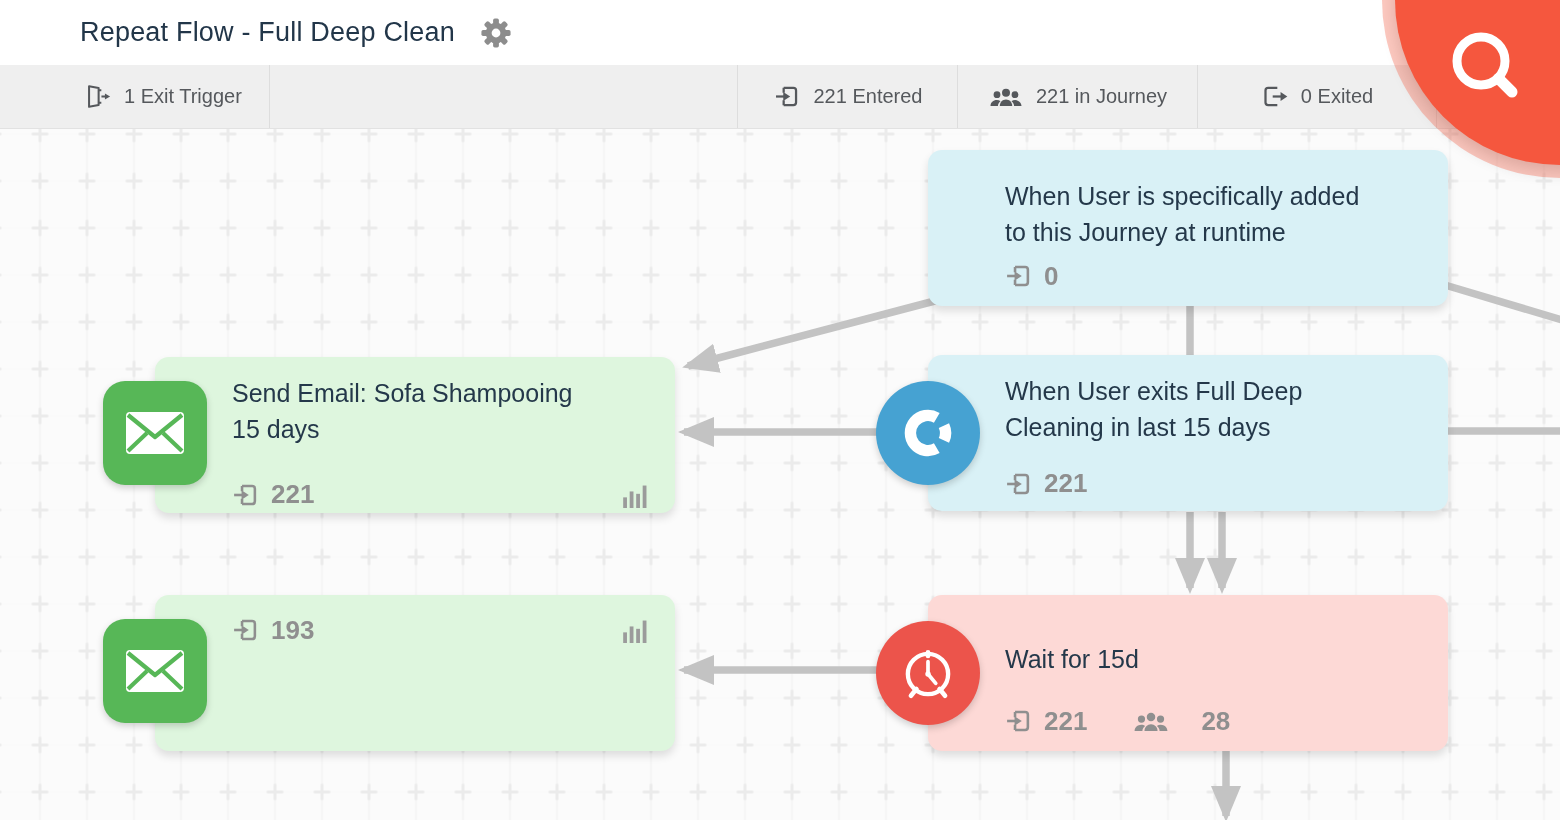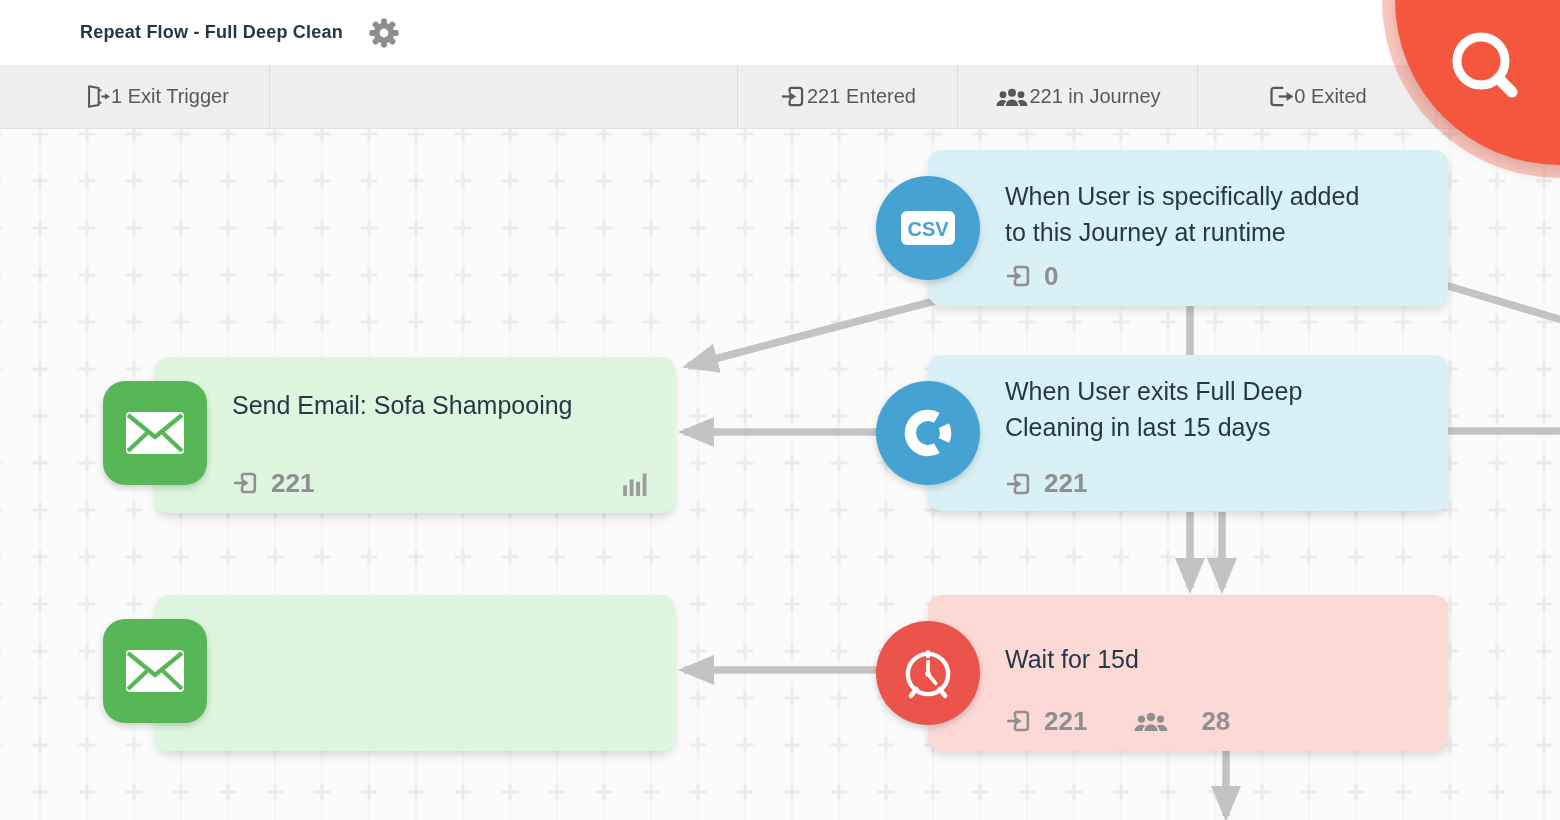--- a/index.html
+++ b/index.html
@@ -6,31 +6,31 @@
   body{
     width:1560px;height:820px;overflow:hidden;position:relative;
     font-family:"Liberation Sans",sans-serif;background:#fbfbfb;
   }
   
   .header{
     position:absolute;top:0;left:0;width:1560px;height:65px;background:#ffffff;
     display:flex;align-items:center;z-index:20;
   }
   .page-title{
-    margin:0 0 0 80px;font-size:18px;font-weight:700;color:#223649;letter-spacing:.2px;
+    margin:0 0 0 80px;font-size:27px;font-weight:400;color:#223649;letter-spacing:.2px;
   }
   .gear-btn{margin-left:26px;width:30px;height:30px;cursor:pointer;display:flex;align-items:center;}
   
   .statsbar{
     position:absolute;top:65px;left:0;width:1560px;height:63px;background:#efefef;
     border-bottom:1px solid #e2e2e2;z-index:15;
   }
   .stat-sec{
     position:absolute;top:0;height:100%;display:flex;align-items:center;justify-content:center;
-    color:#55585c;font-size:20px;white-space:nowrap;
+    gap:13px;color:#55585c;font-size:20px;white-space:nowrap;
   }
   .stat-sec .lbl{color:#55585c;}
   .sec-exit-trigger{left:0;width:270px;justify-content:flex-start;padding-left:84px;box-sizing:border-box;border-right:1px solid #dddddd;}
   .sec-entered{left:737px;width:220px;border-left:1px solid #dddddd;}
   .sec-journey{left:957px;width:240px;border-left:1px solid #dddddd;}
   .sec-exited{left:1197px;width:240px;border-left:1px solid #dddddd;border-right:1px solid #dddddd;box-sizing:border-box;justify-content:center;}
   
   .canvas{position:absolute;top:128px;left:0;width:1560px;height:692px;background:#fbfbfb;z-index:1;}
   .connector-layer{position:absolute;top:0;left:0;}
   
@@ -164,26 +164,20 @@
       <path d="M946 170 L688 238" marker-end="url(#arrowhead)"></path>
       <path d="M918 304 L684 304" marker-end="url(#arrowhead)"></path>
       <path d="M1190 384 L1190 460" marker-end="url(#arrowhead)"></path>
       <path d="M1222 384 L1222 460" marker-end="url(#arrowhead)"></path>
       <path d="M924 542 L684 542" marker-end="url(#arrowhead)"></path>
       <path d="M1226 620 L1226 688" marker-end="url(#arrowhead)"></path>
     </g>
   </svg>
 
   <div class="node node-cyan" style="left:928px;top:22px;">
-    <div class="badge badge-circle bg-blue">
-      <svg width="64" height="64" viewBox="0 0 64 64">
-        <rect x="5" y="15" width="54" height="34" rx="6" fill="#ffffff"></rect>
-        <text x="32" y="39.5" text-anchor="middle" font-family="Liberation Sans, sans-serif" font-size="20" font-weight="700" fill="#46a2d2">CSV</text>
-      </svg>
-    </div>
     <div class="node-title">
       <span>When User is specifically added</span>
       <span>to this Journey at runtime</span>
     </div>
     <div class="node-stats">
       <span class="stat-group">
         <svg width="28" height="28" viewBox="0 0 24 24">
           <g fill="none" stroke="#8f8f8f" stroke-width="2.2">
             <path d="M8.6 4.3h8.6c1.3 0 2.4 1 2.4 2.3v10.8c0 1.3-1.1 2.3-2.4 2.3H8.6"></path>
             <path d="M8.6 4.3v4.4 M8.6 15.3v4.4"></path>
@@ -229,20 +223,21 @@
       <svg width="60" height="46" viewBox="0 0 60 46">
         <rect x="1" y="2" width="58" height="42" rx="4" fill="#ffffff"></rect>
         <g fill="none" stroke="#57b757" stroke-width="4.2" stroke-linejoin="round">
           <path d="M3 5 L30 27 L57 5"></path>
           <path d="M3 41 L22 23 M57 41 L38 23"></path>
         </g>
       </svg>
     </div>
     <div class="node-title">
       <span>Send Email: Sofa Shampooing</span>
+      <span>15 days</span>
     </div>
     <div class="node-stats">
       <span class="stat-group">
         <svg width="28" height="28" viewBox="0 0 24 24">
           <g fill="none" stroke="#8f8f8f" stroke-width="2.2">
             <path d="M8.6 4.3h8.6c1.3 0 2.4 1 2.4 2.3v10.8c0 1.3-1.1 2.3-2.4 2.3H8.6"></path>
             <path d="M8.6 4.3v4.4 M8.6 15.3v4.4"></path>
             <path d="M1.8 12h7.4"></path>
           </g>
           <path fill="#8f8f8f" d="M8.2 7.9 L14.4 12 L8.2 16.1 Z"></path>
@@ -264,20 +259,43 @@
 
   <div class="node node-green" style="left:155px;top:467px;">
     <div class="badge badge-square bg-green">
       <svg width="60" height="46" viewBox="0 0 60 46">
         <rect x="1" y="2" width="58" height="42" rx="4" fill="#ffffff"></rect>
         <g fill="none" stroke="#57b757" stroke-width="4.2" stroke-linejoin="round">
           <path d="M3 5 L30 27 L57 5"></path>
           <path d="M3 41 L22 23 M57 41 L38 23"></path>
         </g>
       </svg>
+    </div>
+    <div class="node-stats">
+      <span class="stat-group">
+        <svg width="28" height="28" viewBox="0 0 24 24">
+          <g fill="none" stroke="#8f8f8f" stroke-width="2.2">
+            <path d="M8.6 4.3h8.6c1.3 0 2.4 1 2.4 2.3v10.8c0 1.3-1.1 2.3-2.4 2.3H8.6"></path>
+            <path d="M8.6 4.3v4.4 M8.6 15.3v4.4"></path>
+            <path d="M1.8 12h7.4"></path>
+          </g>
+          <path fill="#8f8f8f" d="M8.2 7.9 L14.4 12 L8.2 16.1 Z"></path>
+        </svg>
+        <b class="stat-num">193</b>
+      </span>
+      <span class="report-icon">
+        <svg width="24" height="26" viewBox="0 0 20 22">
+          <g fill="#9b9b9b">
+            <rect x="0" y="13" width="3.2" height="9"></rect>
+            <rect x="5.5" y="8" width="3.2" height="14"></rect>
+            <rect x="11" y="10" width="3.2" height="12"></rect>
+            <rect x="16.5" y="3" width="3.2" height="19"></rect>
+          </g>
+        </svg>
+      </span>
     </div>
   </div>
 
   <div class="node node-pink" style="left:928px;top:467px;">
     <div class="badge badge-circle bg-red">
       <svg width="62" height="62" viewBox="0 0 60 60">
         <g fill="none" stroke="#ffffff" stroke-linecap="round">
           <circle cx="30" cy="31" r="19.5" stroke-width="4.2"></circle>
           <path d="M30 10 v3.5" stroke-width="4.5"></path>
           <path d="M30 31 V19" stroke-width="3.6"></path>

